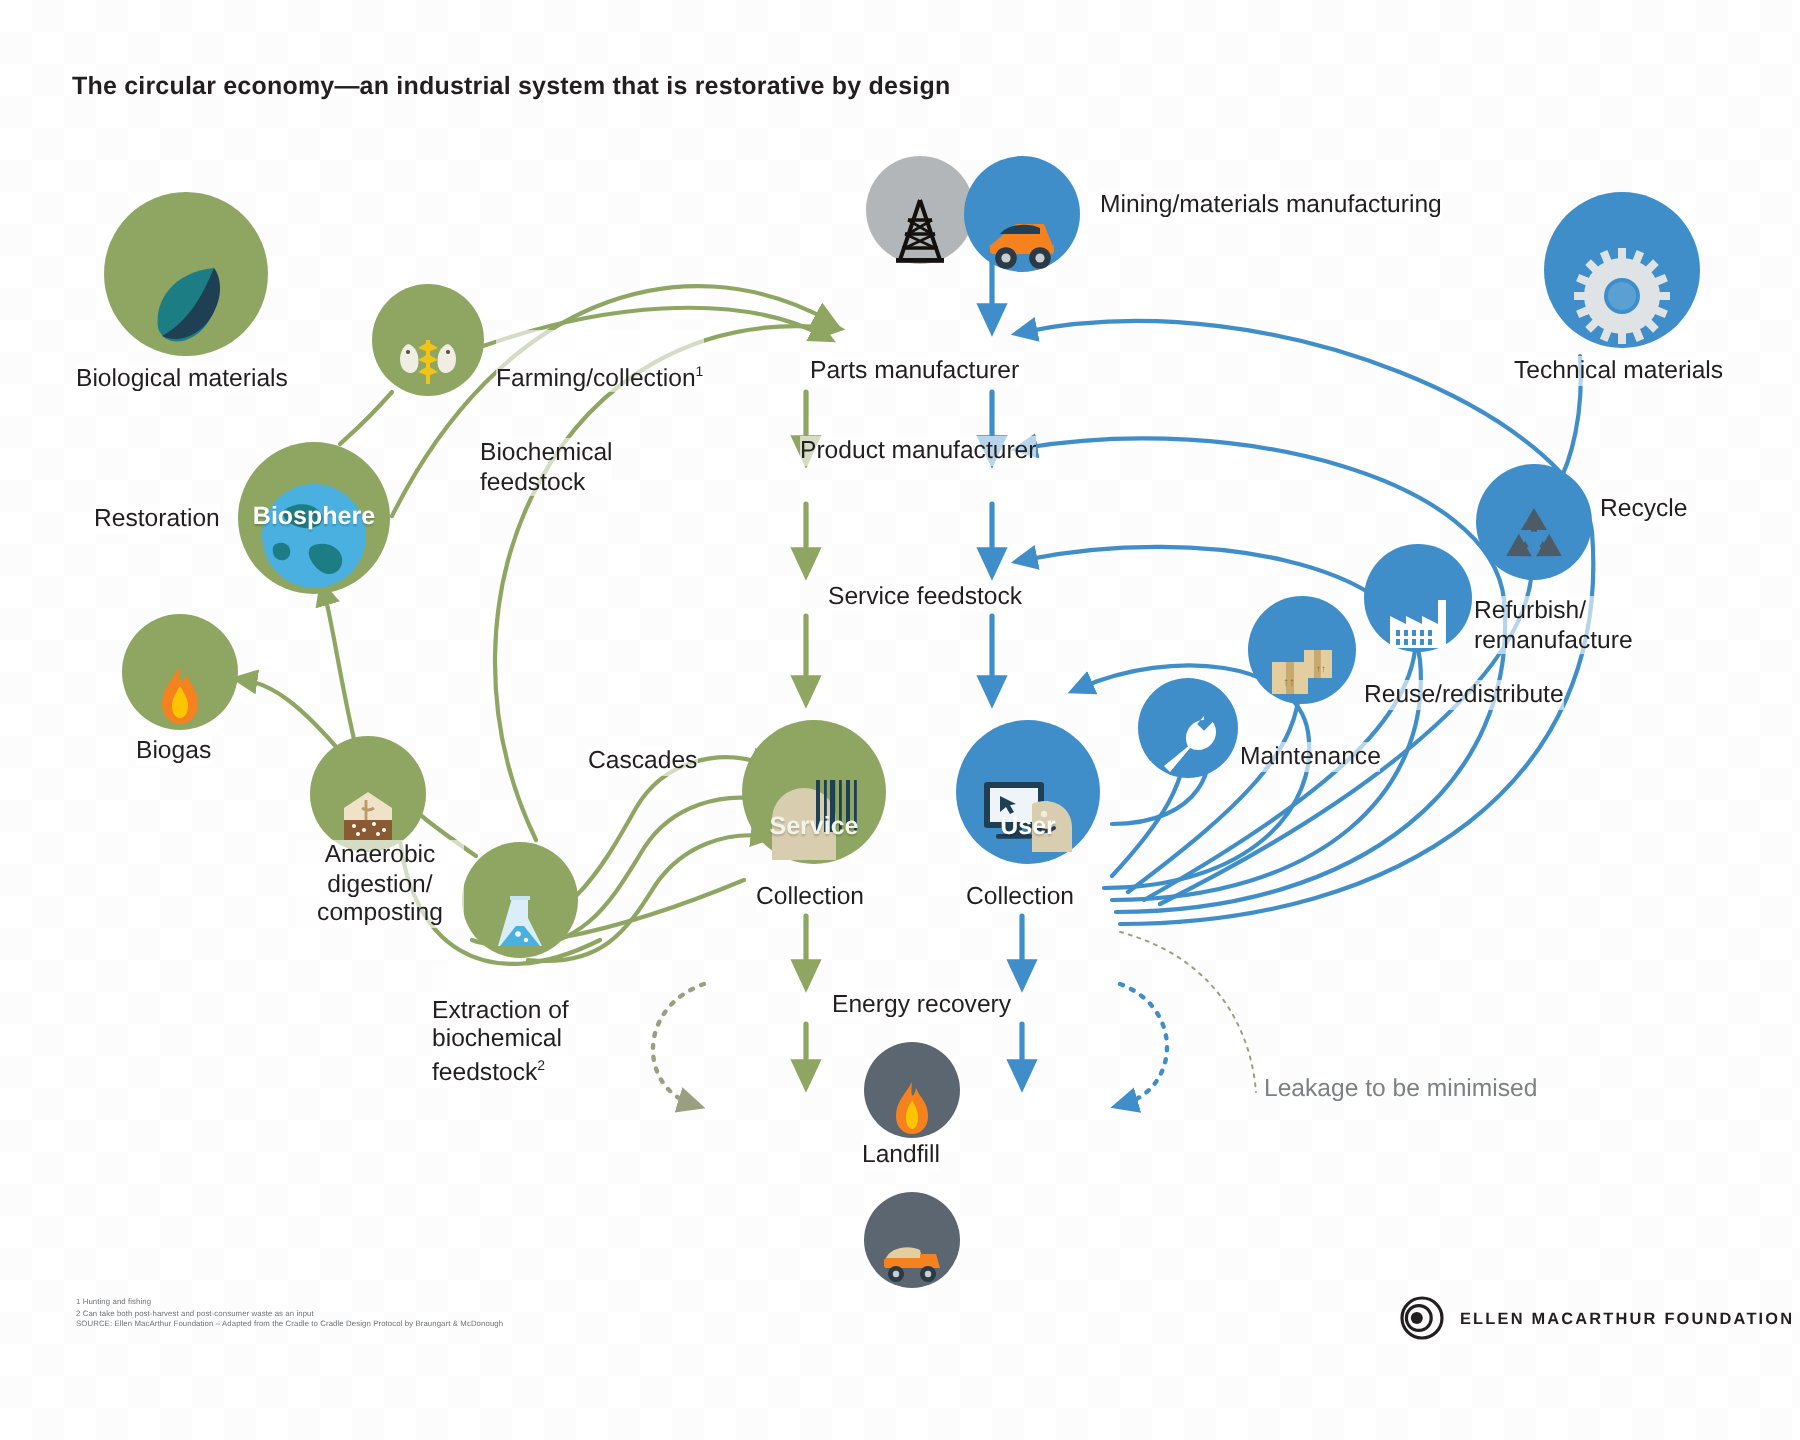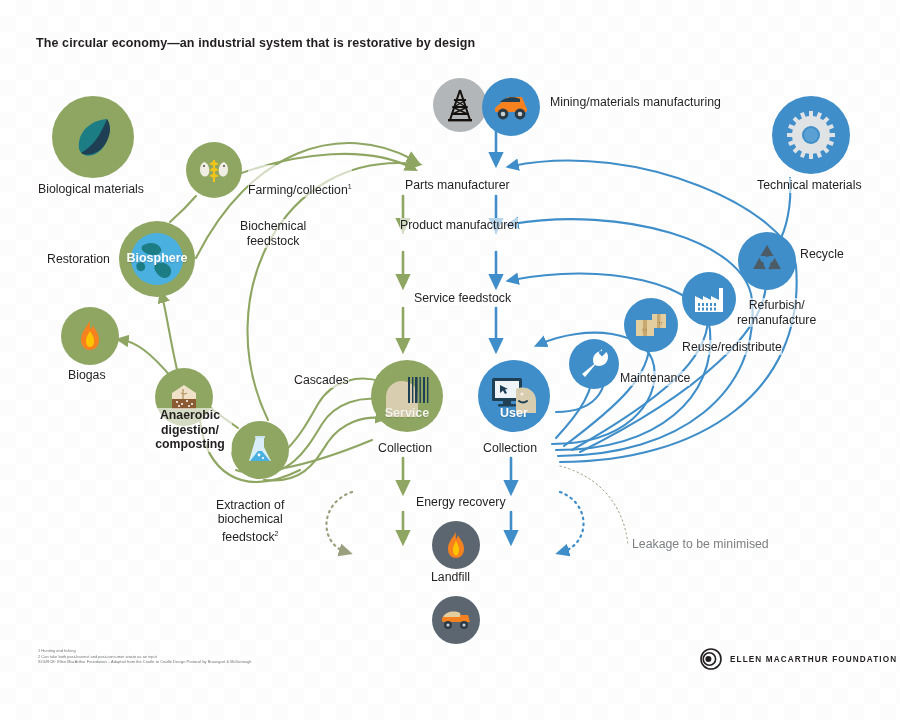--- a/index.html
+++ b/index.html
@@ -30,38 +30,37 @@
   #stage{position:absolute;left:0;top:0;width:900px;height:720px;z-index:2;}
   svg#wires{position:absolute;left:0;top:0;width:900px;height:720px;z-index:2;}
 
   .title{
     position:absolute;left:36px;top:36px;
     font-size:12.5px;font-weight:bold;letter-spacing:.1px;
     color:#231f20;z-index:6;white-space:nowrap;
   }
 
   .node{position:absolute;border-radius:50%;z-index:4;
-        display:flex;align-items:center;justify-content:center;}
+        display:flex;align-items:flex-end;justify-content:center;}
   .node.green{background:#8ea662;}
   .node.blue{background:#3f8ec9;}
   .node.grey{background:#b3b6b8;}
   .node.dark{background:#5c6670;}
   .node svg{display:block;}
   .node .inlabel{
     position:absolute;left:0;right:0;text-align:center;
     color:#ffffff;font-size:12.5px;font-weight:600;
     text-shadow:0 1px 1px rgba(0,0,0,.18);
     pointer-events:none;
   }
 
   .lbl{
     position:absolute;z-index:6;font-size:12.3px;line-height:14.6px;
     color:#231f20;white-space:pre-line;
     background:rgba(255,255,255,0.62);
-    text-align:center;
   }
   .lbl.grey{color:#7d8184;background:none;}
   .lbl.c{text-align:center;}
 
   .foot{
     position:absolute;left:38px;top:648px;z-index:6;
     font-size:3.9px;line-height:5.6px;color:#6e7276;white-space:pre-line;
     letter-spacing:.05px;
   }
   .brand{position:absolute;left:700px;top:648px;z-index:6;
@@ -210,21 +209,21 @@
       <g fill="#ffffff">
         <circle cx="11" cy="23" r="1"></circle>
           <circle cx="16" cy="25" r="1"></circle>
           <circle cx="21" cy="22" r="1"></circle>
         <circle cx="26" cy="25" r="1"></circle>
           <circle cx="13" cy="27" r="1"></circle>
           <circle cx="23" cy="27" r="1"></circle>
       </g>
     </svg>
   </div>
-  <div class="lbl c" style="left:148px;top:408px;width:84px;font-weight:bold;">Anaerobic
+  <div class="lbl c" style="left:148px;top:420px;width:84px;">Anaerobic
 digestion/
 composting</div>
 
   <div class="node green" style="left:231px;top:421px;width:58px;height:58px;">
     <svg width="34" height="34" viewBox="0 0 34 34">
       <path d="M13 4 L21 4 L21 14 L28 28 L6 28 Z" fill="#d9eef8"></path>
       <path d="M15 18 L19 18 L27 28 L7 28 Z" fill="#49b0e0"></path>
       <circle cx="16" cy="22" r="1.4" fill="#ffffff"></circle>
       <circle cx="20" cy="25" r="1.1" fill="#ffffff"></circle>
       <rect x="12" y="3" width="10" height="2" fill="#c9e3f0"></rect>

